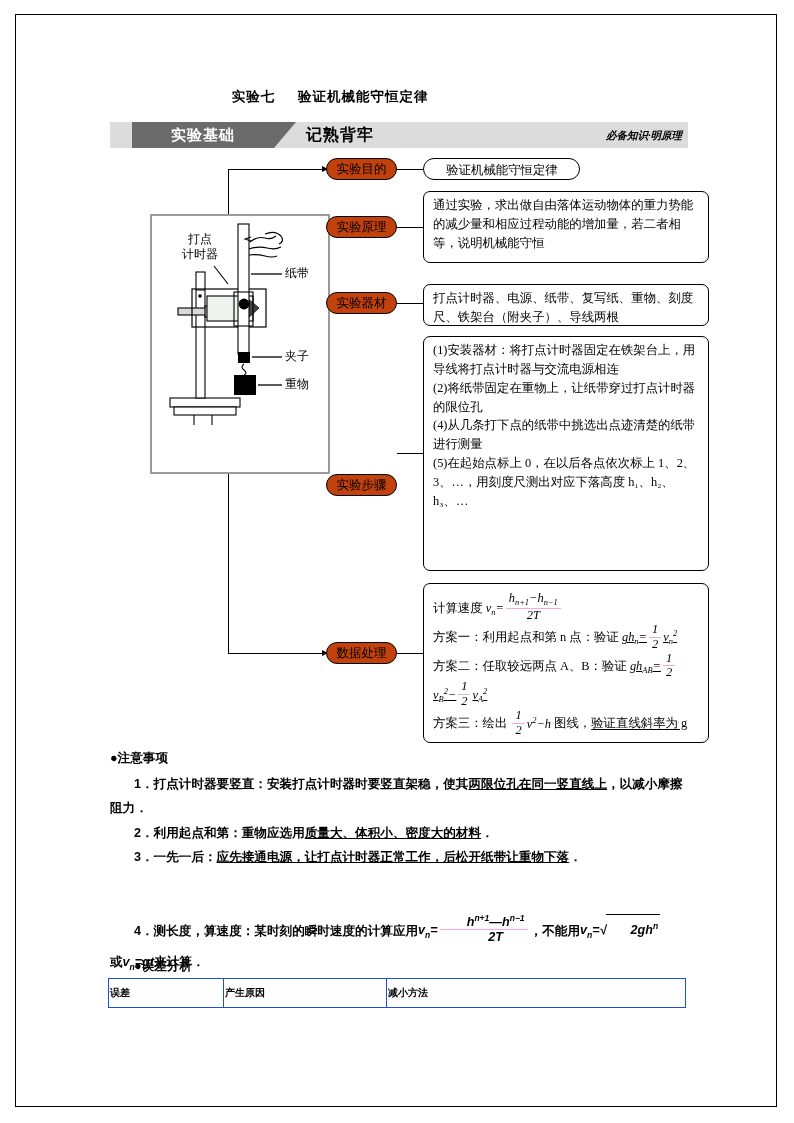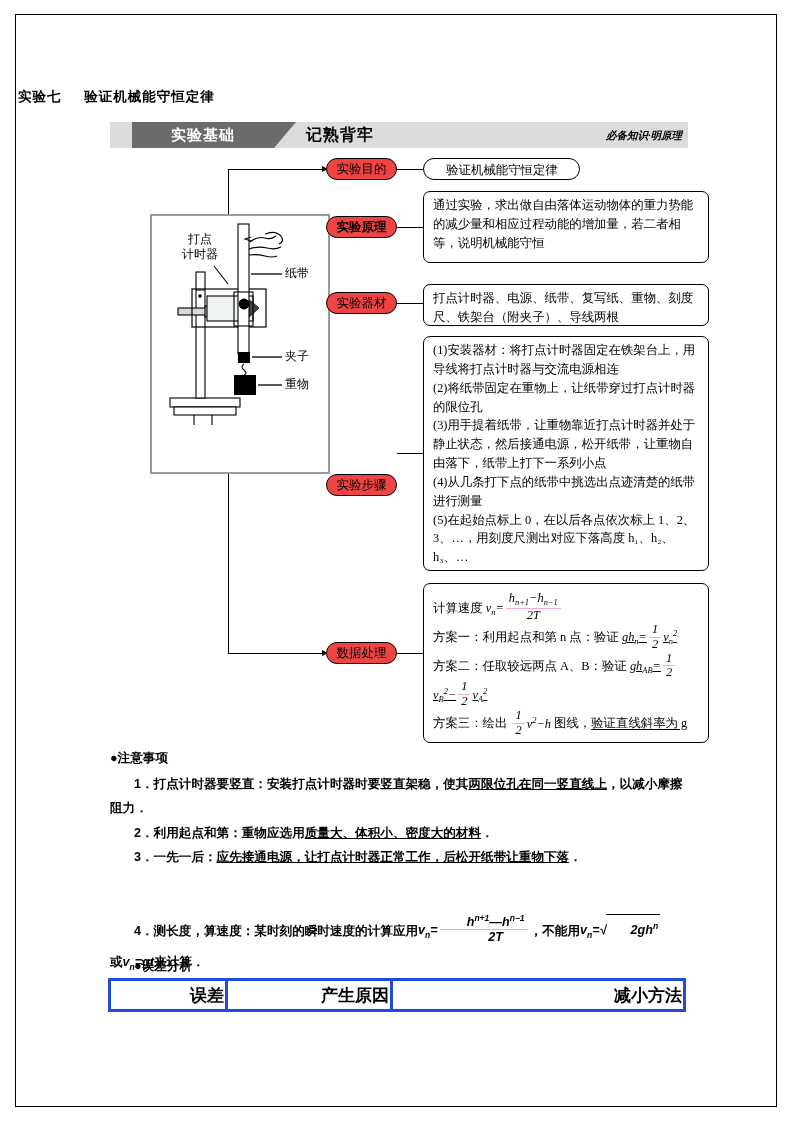--- a/index.html
+++ b/index.html
@@ -13,23 +13,22 @@
   
   .page-frame{
     position:absolute;left:15px;top:14px;
     width:762px;height:1093px;
     border:1px solid #000;box-sizing:border-box;
   }
 
   
   .chapter-title{
     position:absolute;left:0;top:88px;width:660px;
-    text-align:left;font-size:13.5px;font-weight:bold;
+    text-align:center;font-size:13.5px;font-weight:bold;
     letter-spacing:1px;
-    padding-left:18px;
   }
   .chapter-title .gap{display:inline-block;width:14px;}
 
   
   .section-bar{
     position:absolute;left:110px;top:122px;width:578px;height:26px;
   }
   .bar-light{
     position:absolute;left:0;top:0;width:578px;height:26px;
     background:#dcdcdc;
@@ -68,21 +67,21 @@
     position:absolute;width:0;height:0;
     border-left:6px solid #000;
     border-top:3.5px solid transparent;
     border-bottom:3.5px solid transparent;
   }
 
   
   .node{
     position:absolute;
     border:1px solid #000;border-radius:11px;
-    background:#ef4444;height:22px;line-height:21px;
+    background:#c2410c;height:22px;line-height:21px;
     text-align:center;font-size:12.5px;
     font-family:"Liberation Serif","DejaVu Serif",serif;
     box-sizing:border-box;
   }
 
   
   .box{
     position:absolute;border:1px solid #000;border-radius:7px;
     background:#fff;box-sizing:border-box;
     padding:4px 8px 4px 9px;
@@ -117,22 +116,22 @@
     position:absolute;left:134px;top:958px;
     font-size:12.6px;font-weight:bold;
     font-family:"Liberation Sans","DejaVu Sans",sans-serif;
   }
   .err-table{
     position:absolute;left:108px;top:978px;width:578px;
     border-collapse:collapse;
     font-family:"Liberation Sans","DejaVu Sans",sans-serif;
   }
   .err-table td{
-    border:3px solid #1d4ed8;height:26px;text-align:right;
-    font-size:17px;font-weight:bold;
+    border:1px solid #1d4ed8;height:26px;text-align:left;
+    font-size:10px;font-weight:bold;
   }
 
   
   .frac{
     display:inline-block;vertical-align:-0.52em;
     text-align:center;line-height:1.12;margin:0 2px;
   }
   .frac .num{display:block;border-bottom:1px solid #f9a8d4;padding:0 3px;}
   .frac .den{display:block;padding:0 3px;}
   .it{font-style:italic;}
@@ -241,37 +240,34 @@
       <div class="lbl" style="left:20px;top:16px;width:56px;text-align:center;">
         <span>打点</span><br>
         <span>计时器</span>
       </div>
       <div class="lbl" style="left:133px;top:50px;">纸带</div>
       <div class="lbl" style="left:133px;top:133px;">夹子</div>
       <div class="lbl" style="left:133px;top:161px;">重物</div>
     </div>
 
     <div class="node" style="left:216px;top:0px;width:71px;">实验目的</div>
-    <div class="node" style="left:216px;top:58px;width:71px;font-weight:bold;">实验原理</div>
+    <div class="node" style="left:216px;top:58px;width:71px;">实验原理</div>
     <div class="node" style="left:216px;top:134px;width:71px;">实验器材</div>
     <div class="node" style="left:216px;top:284px;width:71px;margin-top:32px;">实验步骤</div>
     <div class="node" style="left:216px;top:484px;width:71px;">数据处理</div>
 
     <div class="box" style="left:313px;top:0px;width:157px;height:22px;padding-top:2px;text-align:center;border-radius:11px;">验证机械能守恒定律</div>
 
     <div class="box" style="left:313px;top:126px;width:286px;height:42px;">打点计时器、电源、纸带、复写纸、重物、刻度尺、铁架台（附夹子）、导线两根</div>
 
     <div class="box" style="left:313px;top:33px;width:286px;height:72px;">通过实验，求出做自由落体运动物体的重力势能的减少量和相应过程动能的增加量，若二者相等，说明机械能守恒</div>
 
     <div class="box" style="left:313px;top:178px;width:286px;height:235px;">
       <div>(1)安装器材：将打点计时器固定在铁架台上，用导线将打点计时器与交流电源相连</div>
       <div>(2)将纸带固定在重物上，让纸带穿过打点计时器的限位孔</div>
-      <div>
-        <span>(3)用手提着纸带，让重物靠近打点计时器并处于静止状态，然后接通电源，松开纸带，让重物自由落下，纸带上打下一系列小点</span>
-      </div>
       <div>(4)从几条打下点的纸带中挑选出点迹清楚的纸带进行测量</div>
       <div>(5)在起始点标上 0，在以后各点依次标上 1、2、3、…，用刻度尺测出对应下落高度 h₁、h₂、h₃、…</div>
     </div>
 
     <div class="box" style="left:313px;top:425px;width:286px;height:160px;padding-top:8px;line-height:2.05;">
       <div>
         <span>计算速度</span>
         <span class="it">
           v<sub>n</sub>=<span class="frac"><span class="num">h<sub>n+1</sub>−h<sub>n−1</sub></span><span class="den">2T</span></span>
         </span>

